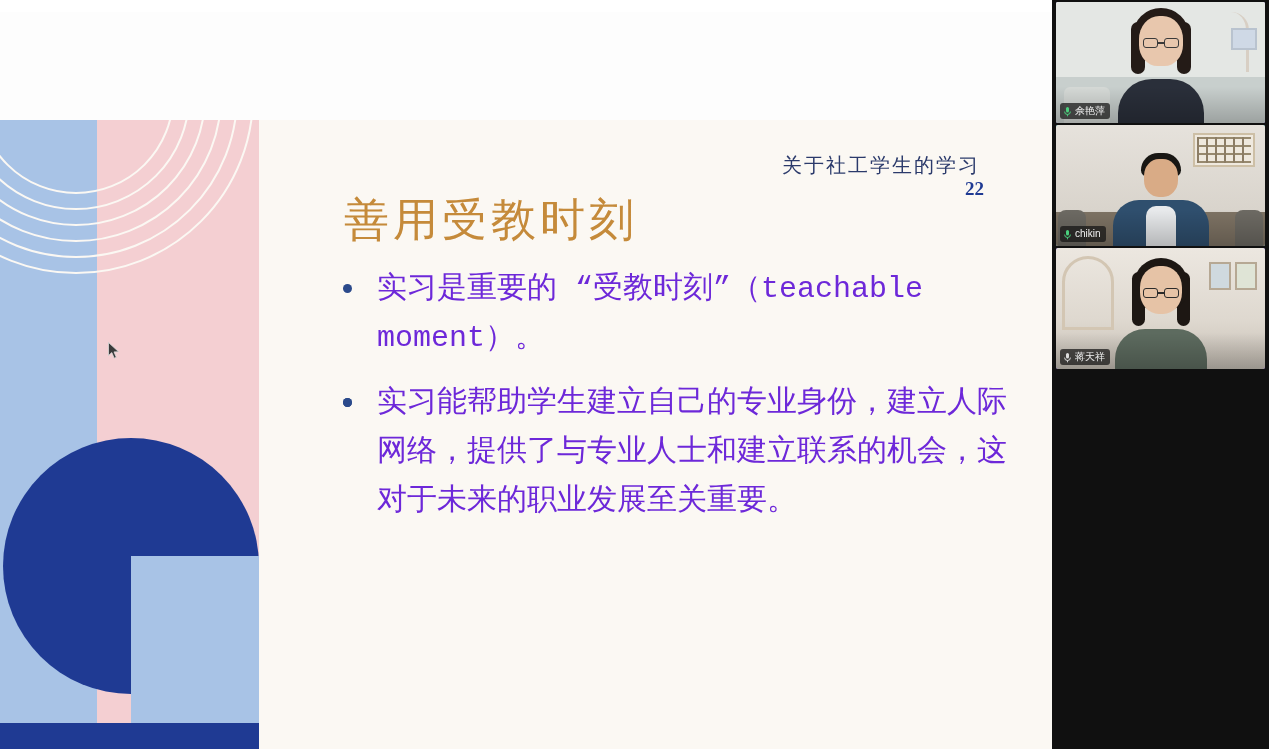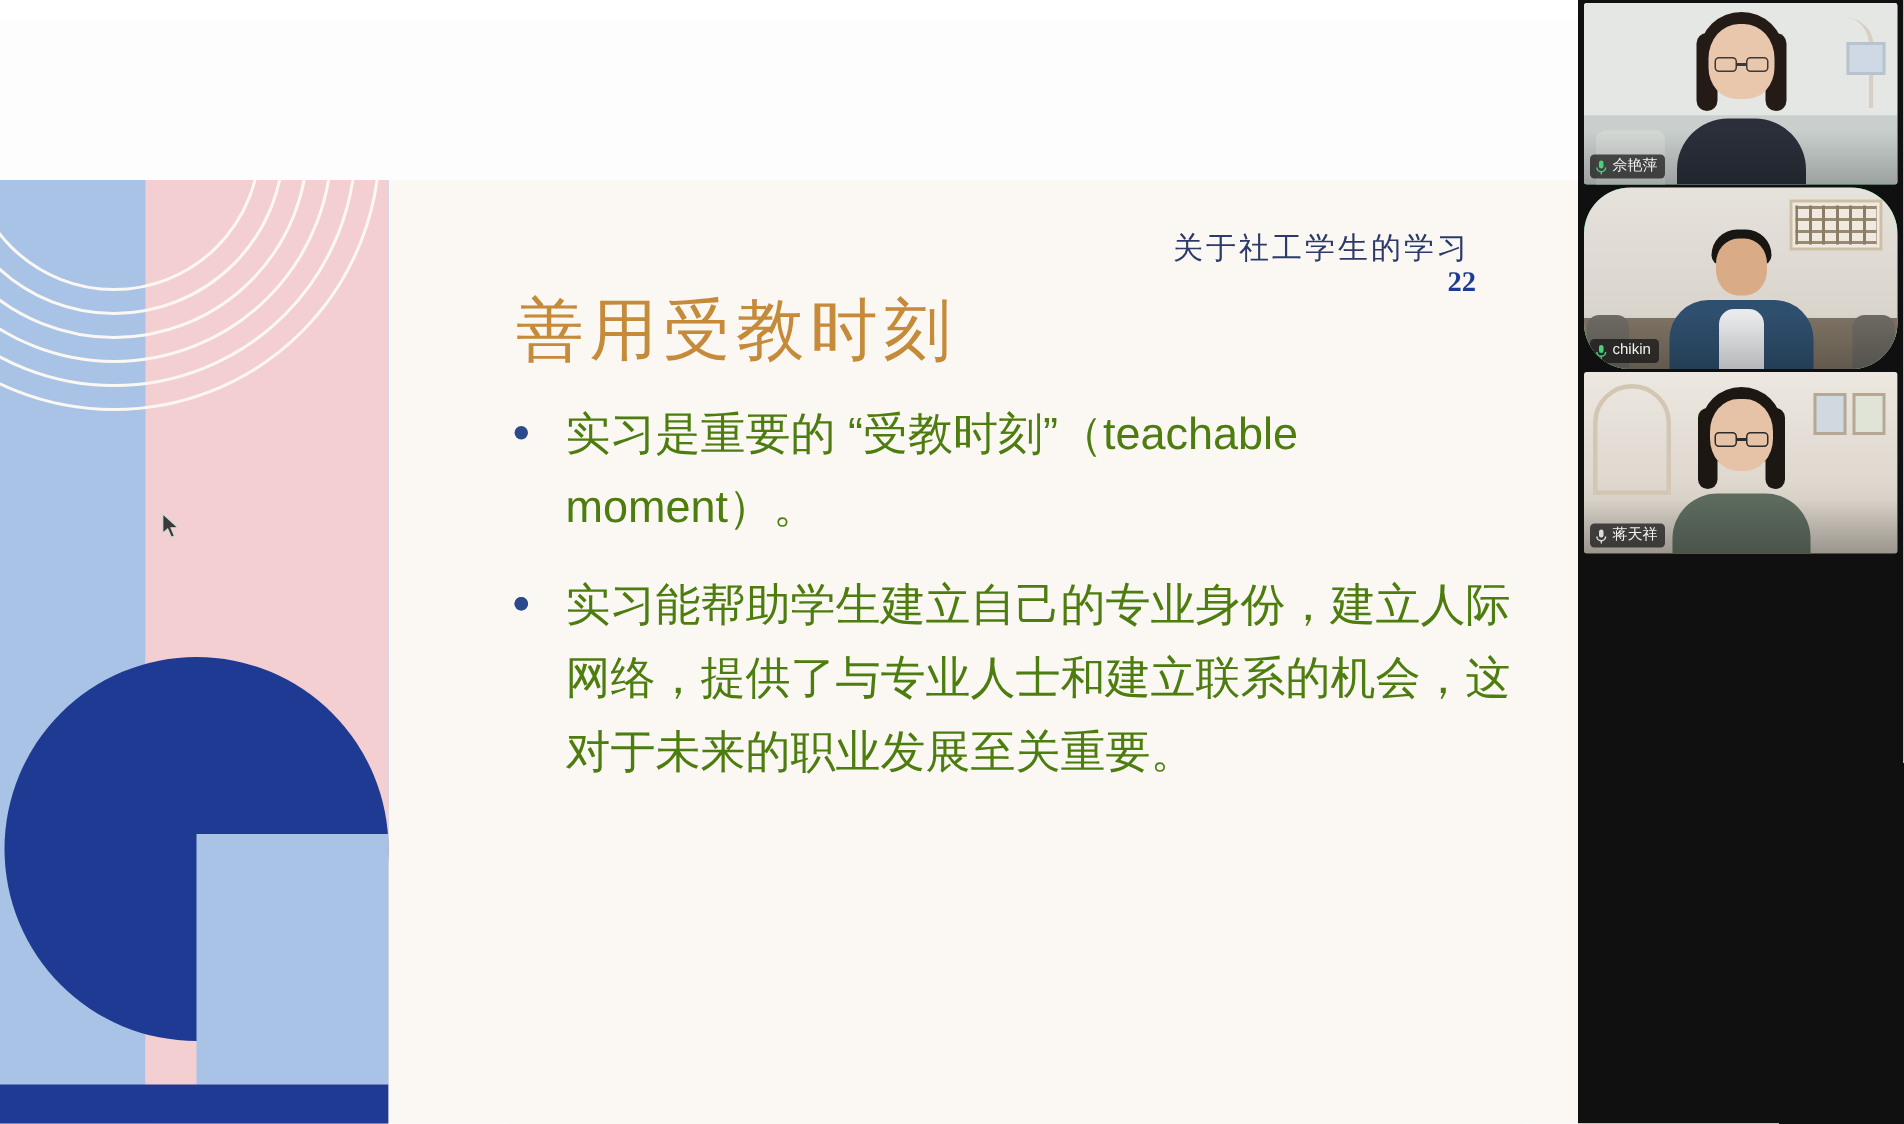--- a/index.html
+++ b/index.html
@@ -119,22 +119,22 @@
     font-family: "Liberation Serif", serif;
     font-size: 45px;
     letter-spacing: 4px;
     white-space: nowrap;
   }
 
   #slide-bullets {
     position: absolute;
     left: 333px; top: 145px;
     width: 680px;
-    color: #4d7c0f;
-    font-family: Liberation Sans, sans-serif;
+    color: #6d28d9;
+    font-family: Liberation Mono, monospace;
     font-size: 30px;
     line-height: 49px;
   }
   .bullet {
     position: relative;
     padding-left: 44px;
     margin-bottom: 16px;
   }
   .bullet .dot {
     position: absolute;
@@ -160,26 +160,26 @@
     background: #101010;
     display: flex;
     flex-direction: column;
     gap: 2px;
     padding: 2px 4px 2px 4px;
   }
   .tile {
     position: relative;
     width: 209px;
     height: 121px;
-    background: #15803d;
+    background: #8b5cf6;
     overflow: hidden;
     border-radius: 2px;
     flex: none;
   }
-  .tile.active { outline: 2px solid #26c281; outline-offset: -2px; border-radius: 31px; }
+  .tile.active { outline: 2px solid #26c281; outline-offset: -2px; }
 
   .tile-name {
     position: absolute;
     left: 4px; bottom: 4px;
     display: flex;
     align-items: center;
     gap: 3px;
     background: rgba(20,20,20,0.72);
     border-radius: 3px;
     padding: 1px 5px 1px 3px;

